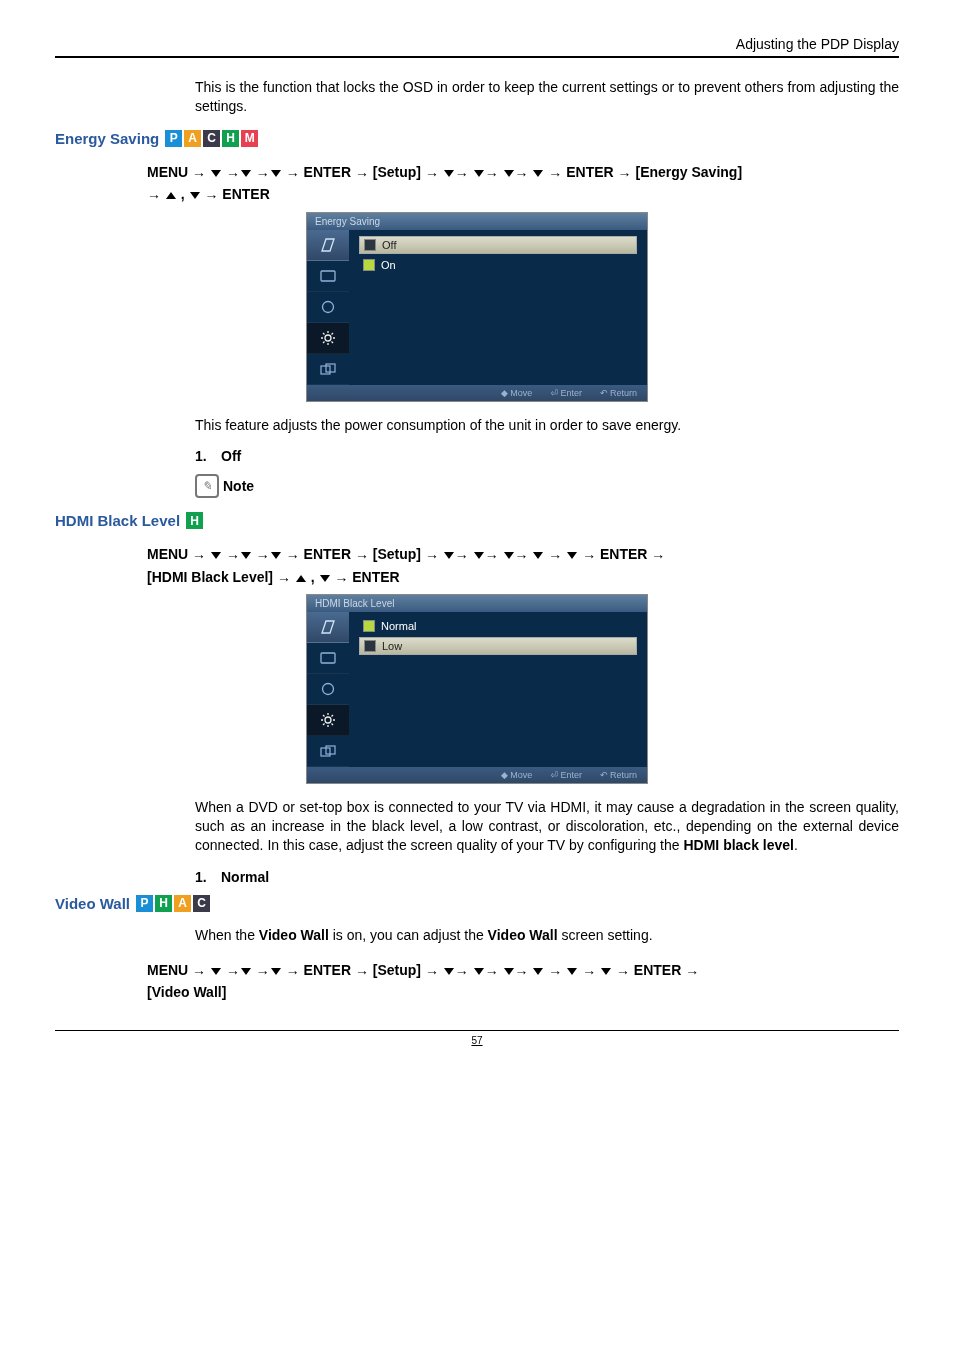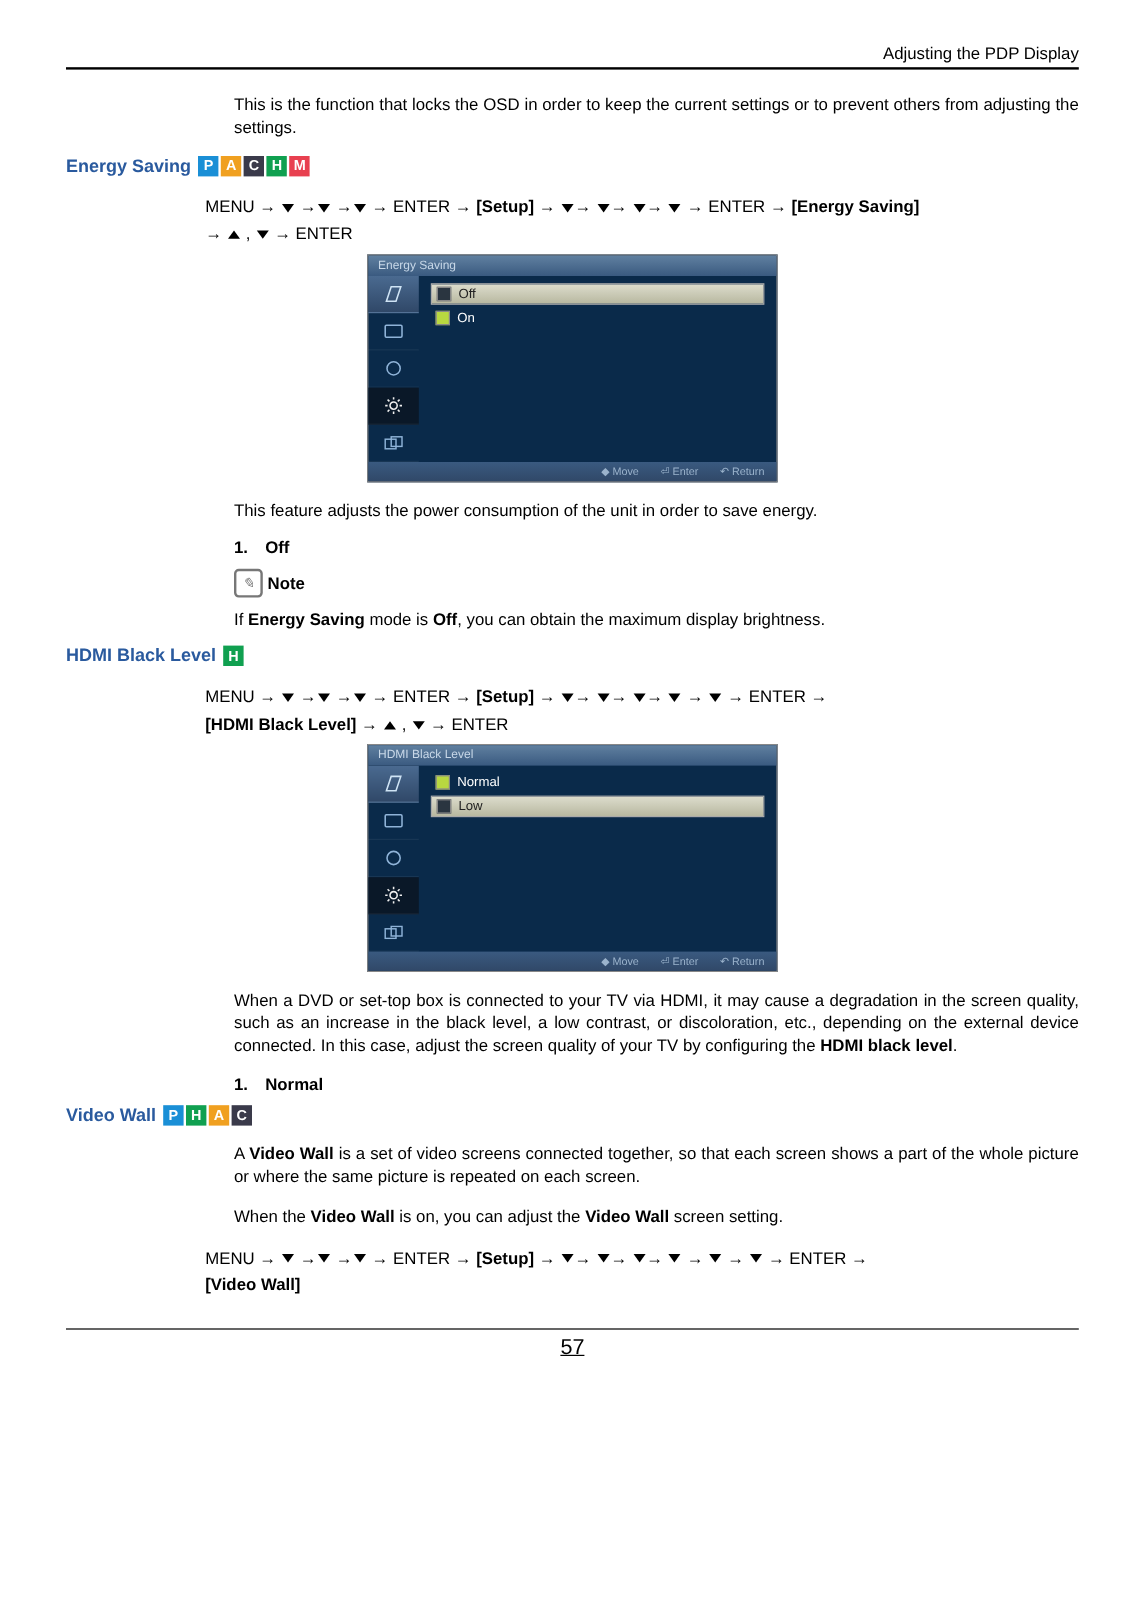--- a/index.html
+++ b/index.html
@@ -59,23 +59,24 @@
     font-size: 12px;
     font-weight: bold;
     font-family: Arial, sans-serif;
   }
   .badge.p { background: #1a8fd6; }
   .badge.a { background: #f0a020; }
   .badge.c { background: #3a3a4a; }
   .badge.h { background: #10a050; }
   .badge.m { background: #e84050; }
   .nav-seq {
-    margin-left: 116px;
+    margin-left: 92px;
     line-height: 1.6;
     margin-bottom: 6px;
+    font-weight: bold;
   }
   .arrow-down {
     display: inline-block;
     width: 0;
     height: 0;
     border-left: 5px solid transparent;
     border-right: 5px solid transparent;
     border-top: 7px solid #000;
     vertical-align: middle;
     margin: 0 1px;
@@ -192,21 +193,21 @@
     border-radius: 4px;
     display: flex;
     align-items: center;
     justify-content: center;
     color: #777;
     font-style: italic;
     font-size: 12px;
   }
   .footer-pg {
     text-align: center;
-    font-size: 18px;
+    font-size: 10px;
     margin-top: 4px;
     text-decoration: underline;
   }
   svg { display: block; }
 </style>
 </head>
 <body>
 
 <div class="page">
   <div class="header-title">Adjusting the PDP Display</div>
@@ -293,23 +294,20 @@
 
   <div class="ol">
     <div class="ol-item"><span class="num">1.</span><b>Off</b></div>
   </div>
 
   <div class="note-block">
     <div class="note-label">
       <span class="note-icon">✎</span>
       <b>Note</b>
     </div>
-    <div>
-      <span>If </span><b>Energy Saving</b><span> mode is </span><b>Off</b><span>, you can obtain the maximum display brightness.</span>
-    </div>
   </div>
 
   <div class="section-title">
     <span>HDMI Black Level</span>
     <span class="badges">
       <span class="badge h">H</span>
     </span>
   </div>
 
   <div class="nav-seq">
@@ -387,23 +385,20 @@
   <div class="section-title">
     <span>Video Wall</span>
     <span class="badges">
       <span class="badge p">P</span>
       <span class="badge h">H</span>
       <span class="badge a">A</span>
       <span class="badge c">C</span>
     </span>
   </div>
 
-  <div class="body-text">
-    <span>A </span><b>Video Wall</b><span> is a set of video screens connected together, so that each screen shows a part of the whole picture or where the same picture is repeated on each screen.</span>
-  </div>
 
   <div class="body-text">
     <span>When the </span><b>Video Wall</b><span> is on, you can adjust the </span><b>Video Wall</b><span> screen setting.</span>
   </div>
 
   <div class="nav-seq" style="margin-bottom:26px">
     MENU → <span class="arrow-down"></span> →<span class="arrow-down"></span> →<span class="arrow-down"></span> → ENTER → <b>[Setup]</b> → <span class="arrow-down"></span>→ <span class="arrow-down"></span>→ <span class="arrow-down"></span>→ <span class="arrow-down"></span> → <span class="arrow-down"></span> → <span class="arrow-down"></span> → ENTER →<br>
     <b>[Video Wall]</b>
   </div>
 

